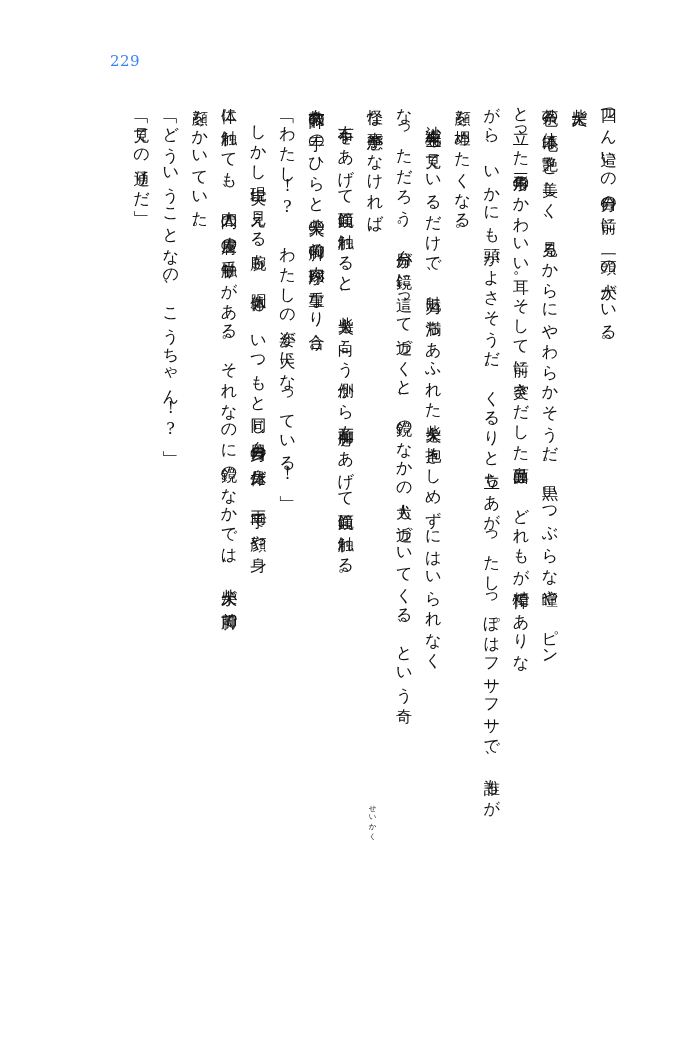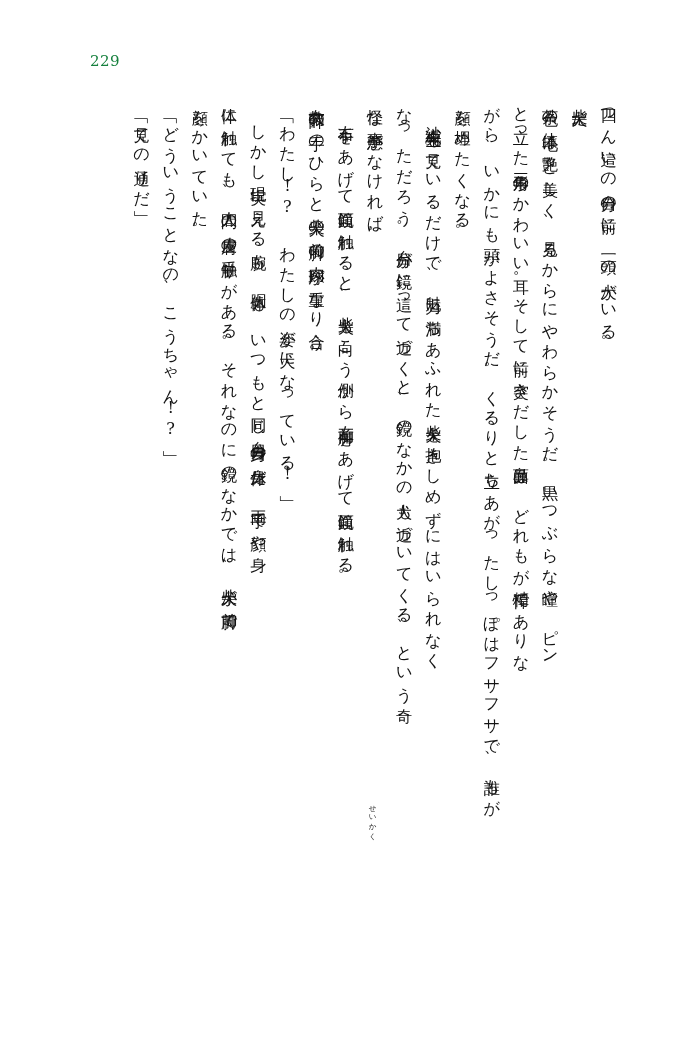--- a/index.html
+++ b/index.html
@@ -12,24 +12,24 @@
     width: 695px;
     height: 1050px;
     background: #ffffff;
     overflow: hidden;
     font-family: "DejaVu Serif", "Liberation Serif", serif;
     color: #111111;
   }
   #page-number {
     position: absolute;
     top: 52px;
-    left: 90px;
+    left: 110px;
     font-size: 15px;
     letter-spacing: 0.5px;
-    color: #15803d;
+    color: #3b82f6;
     font-family: "DejaVu Serif", "Liberation Serif", serif;
   }
   
   #body-text {
     position: absolute;
     top: 96px;
     right: 72px;
     height: 895px;
     width: 540px;
     display: flex;

